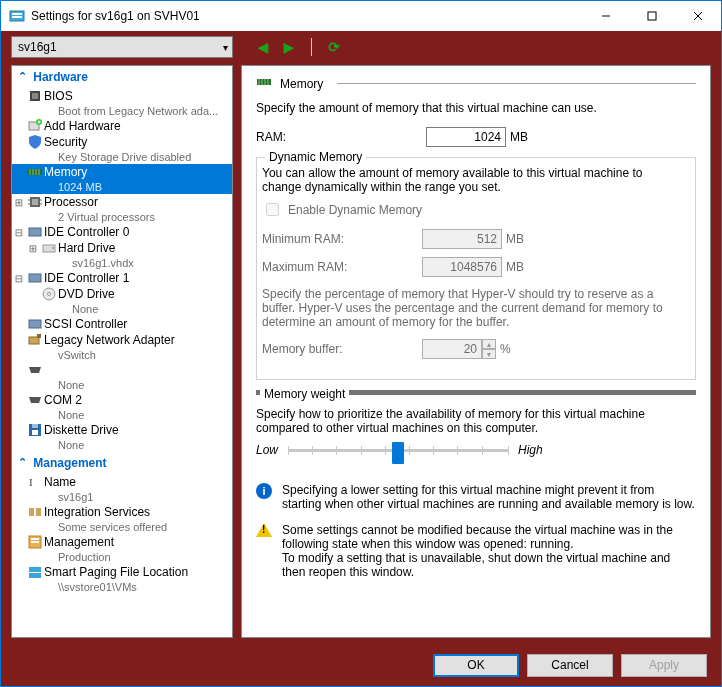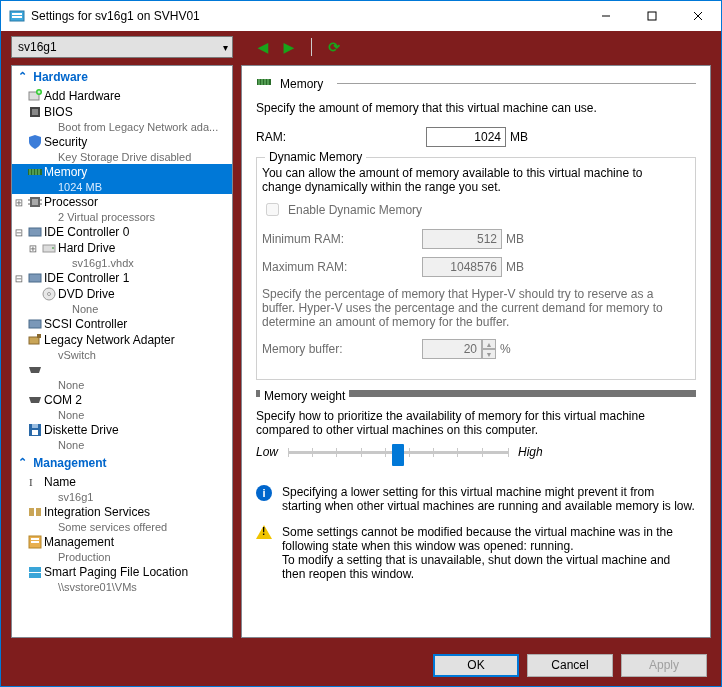--- a/index.html
+++ b/index.html
@@ -137,42 +137,42 @@
       <div class="section-head">
         <span class="sh-icon">⌃</span>
         <span>Hardware</span>
       </div>
 
       <div class="node lvl0">
         <div class="row">
             <span class="exp"></span>
             <span class="icon">
               <svg class="ic" viewBox="0 0 16 16">
+                <rect x="3" y="3" width="10" height="10" fill="#444"></rect>
+                <rect x="5" y="5" width="6" height="6" fill="#888"></rect>
+              </svg>
+            </span>
+            <span class="label">BIOS</span>
+          </div>
+        <div class="sub">Boot from Legacy Network ada...</div>
+      </div>
+
+      <div class="node lvl0">
+        <div class="row">
+            <span class="exp"></span>
+            <span class="icon">
+              <svg class="ic" viewBox="0 0 16 16">
                 <rect x="2" y="4" width="10" height="8" fill="#ddd" stroke="#888"></rect>
                 <circle cx="12" cy="4" r="3" fill="#3c3"></circle>
                 <line x1="12" y1="2.5" x2="12" y2="5.5" stroke="#fff"></line>
                 <line x1="10.5" y1="4" x2="13.5" y2="4" stroke="#fff"></line>
               </svg>
             </span>
             <span class="label">Add Hardware</span>
           </div>
-      </div>
-
-      <div class="node lvl0">
-        <div class="row">
-            <span class="exp"></span>
-            <span class="icon">
-              <svg class="ic" viewBox="0 0 16 16">
-                <rect x="3" y="3" width="10" height="10" fill="#444"></rect>
-                <rect x="5" y="5" width="6" height="6" fill="#888"></rect>
-              </svg>
-            </span>
-            <span class="label">BIOS</span>
-          </div>
-        <div class="sub">Boot from Legacy Network ada...</div>
       </div>
 
       <div class="node lvl0">
         <div class="row">
             <span class="exp"></span>
             <span class="icon">
               <svg class="ic" viewBox="0 0 16 16">
                 <path d="M8 1 L14 3 V8 C14 12 8 15 8 15 C8 15 2 12 2 8 V3 Z" fill="#3c7dd9"></path>
               </svg>
             </span>
@@ -444,21 +444,21 @@
             <span class="btns">
                 <div>▲</div>
                 <div>▼</div>
               </span>
           </span>
           <span class="unit">%</span>
         </div>
       </div>
 
       <div class="group" style="border:none; padding:0 0 0 0; margin-top:4px;">
-        <div style="position:relative; border-top:7px solid #737373; margin-top:8px;">
+        <div style="position:relative; border-top:5px solid #737373; margin-top:8px;">
           <span style="position:absolute; top:-8px; left:4px; background:#fff; padding:0 4px;">Memory weight</span>
         </div>
         <div style="margin-top:12px">Specify how to prioritize the availability of memory for this virtual machine compared to other virtual machines on this computer.</div>
         <div class="slider-row">
           <span>Low</span>
           <div class="slider">
             <div class="track"></div>
             <div class="tick" style="left:0%"></div>
               <div class="tick" style="left:11%"></div>
               <div class="tick" style="left:22%"></div>

